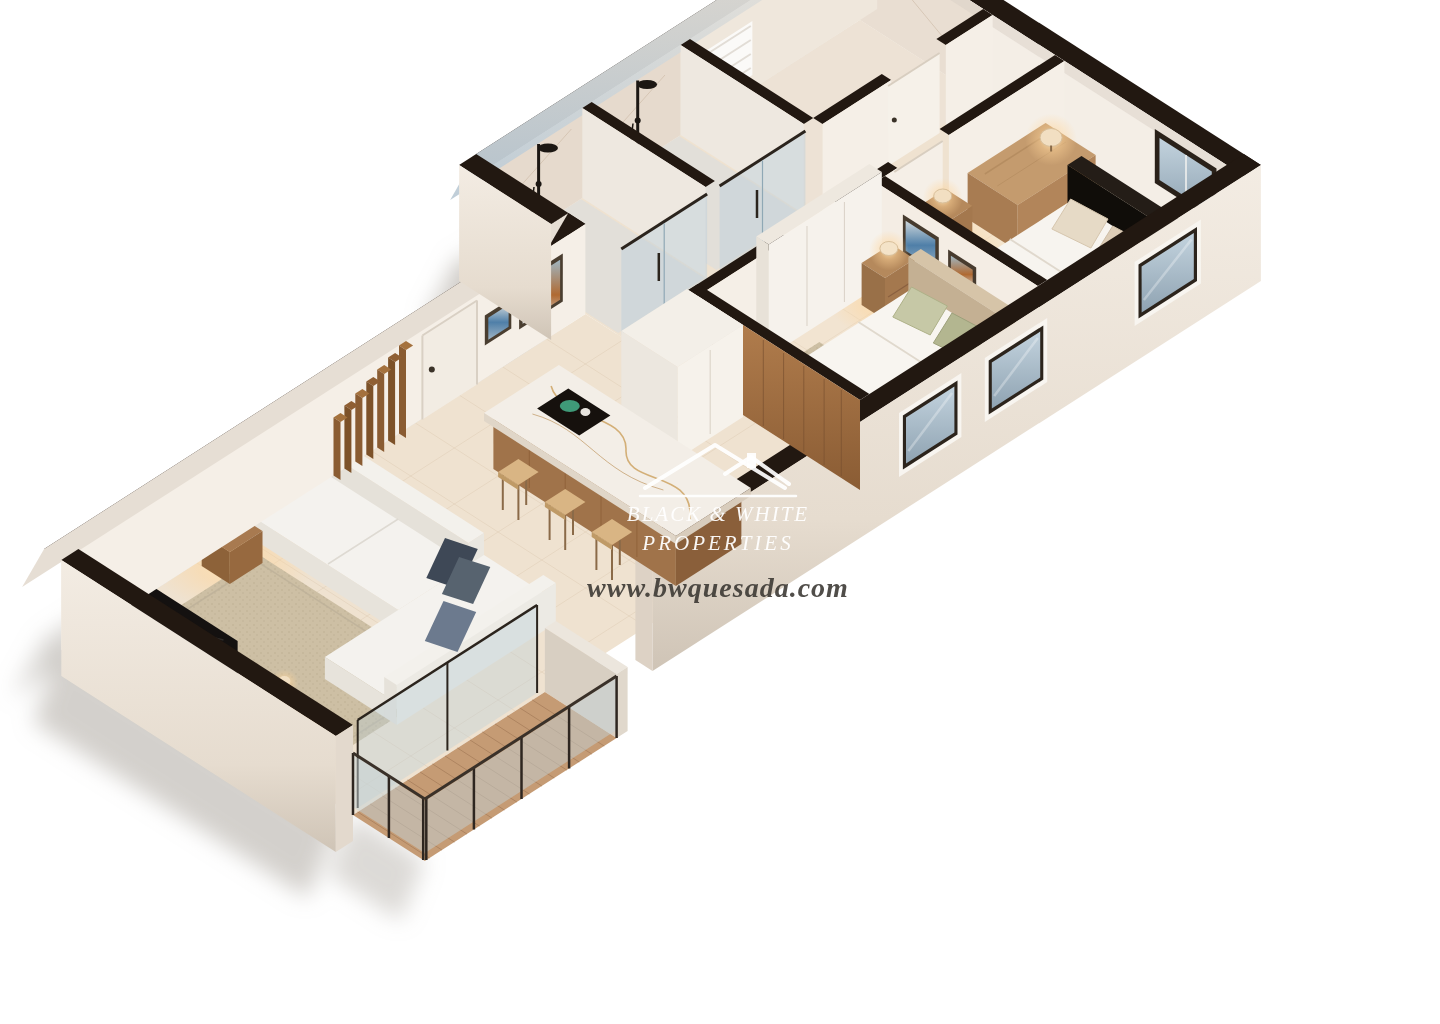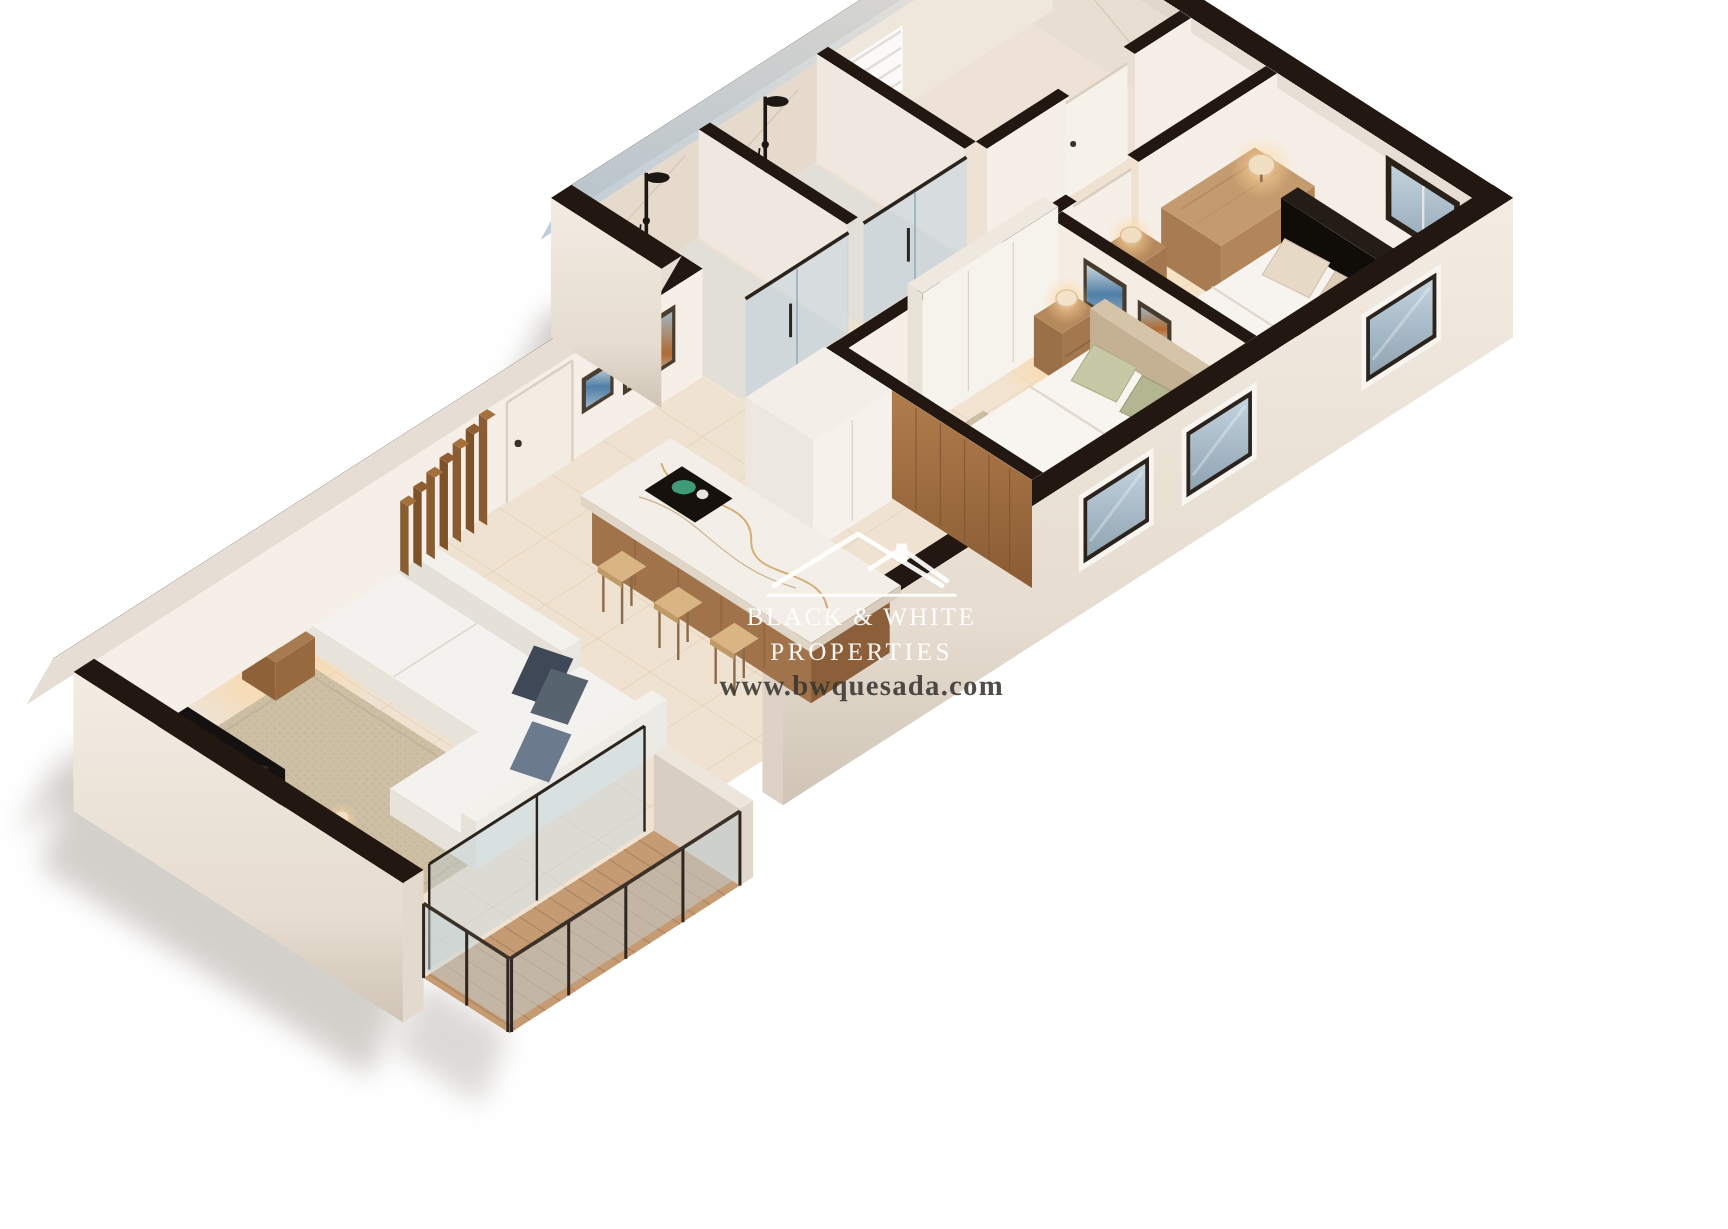--- a/index.html
+++ b/index.html
@@ -1,26 +1,26 @@
 <!DOCTYPE html>
 <html><head>
 <meta charset="utf-8">
 <style>
   html,body{margin:0;padding:0;background:#ffffff;}
   .stage{position:relative;width:1440px;height:1024px;background:#ffffff;overflow:hidden;
-         font-family:"Liberation Serif", serif;}
+         font-family:"Liberation Serif", serif;font-style:italic;}
   .stage svg.scene{position:absolute;left:0;top:0;}
   .watermark{position:absolute;left:538px;top:436px;width:360px;text-align:center;
              pointer-events:none;z-index:5;}
   .wm-logo{display:block;margin:0 auto;}
   .wm-line1{font-size:21px;letter-spacing:2px;color:rgba(255,255,255,0.94);margin-top:2px;
             font-variant:small-caps;text-transform:uppercase;}
   .wm-line2{font-size:21px;letter-spacing:3px;color:rgba(255,255,255,0.94);margin-top:4px;
             text-transform:uppercase;}
-  .wm-site{font-size:24px;font-weight:bold;color:rgba(56,52,48,0.88);margin-top:3px;
+  .wm-site{font-size:28px;font-weight:bold;color:rgba(56,52,48,0.88);margin-top:16px;
            letter-spacing:1px;}
 </style>
 </head>
 <body>
 
 <div class="stage">
   <svg class="scene" width="1440" height="1024" viewBox="0 0 1440 1024">
     <defs>
       <filter id="blurF" x="-30%" y="-30%" width="160%" height="160%">
           <feGaussianBlur stdDeviation="11"></feGaussianBlur>

